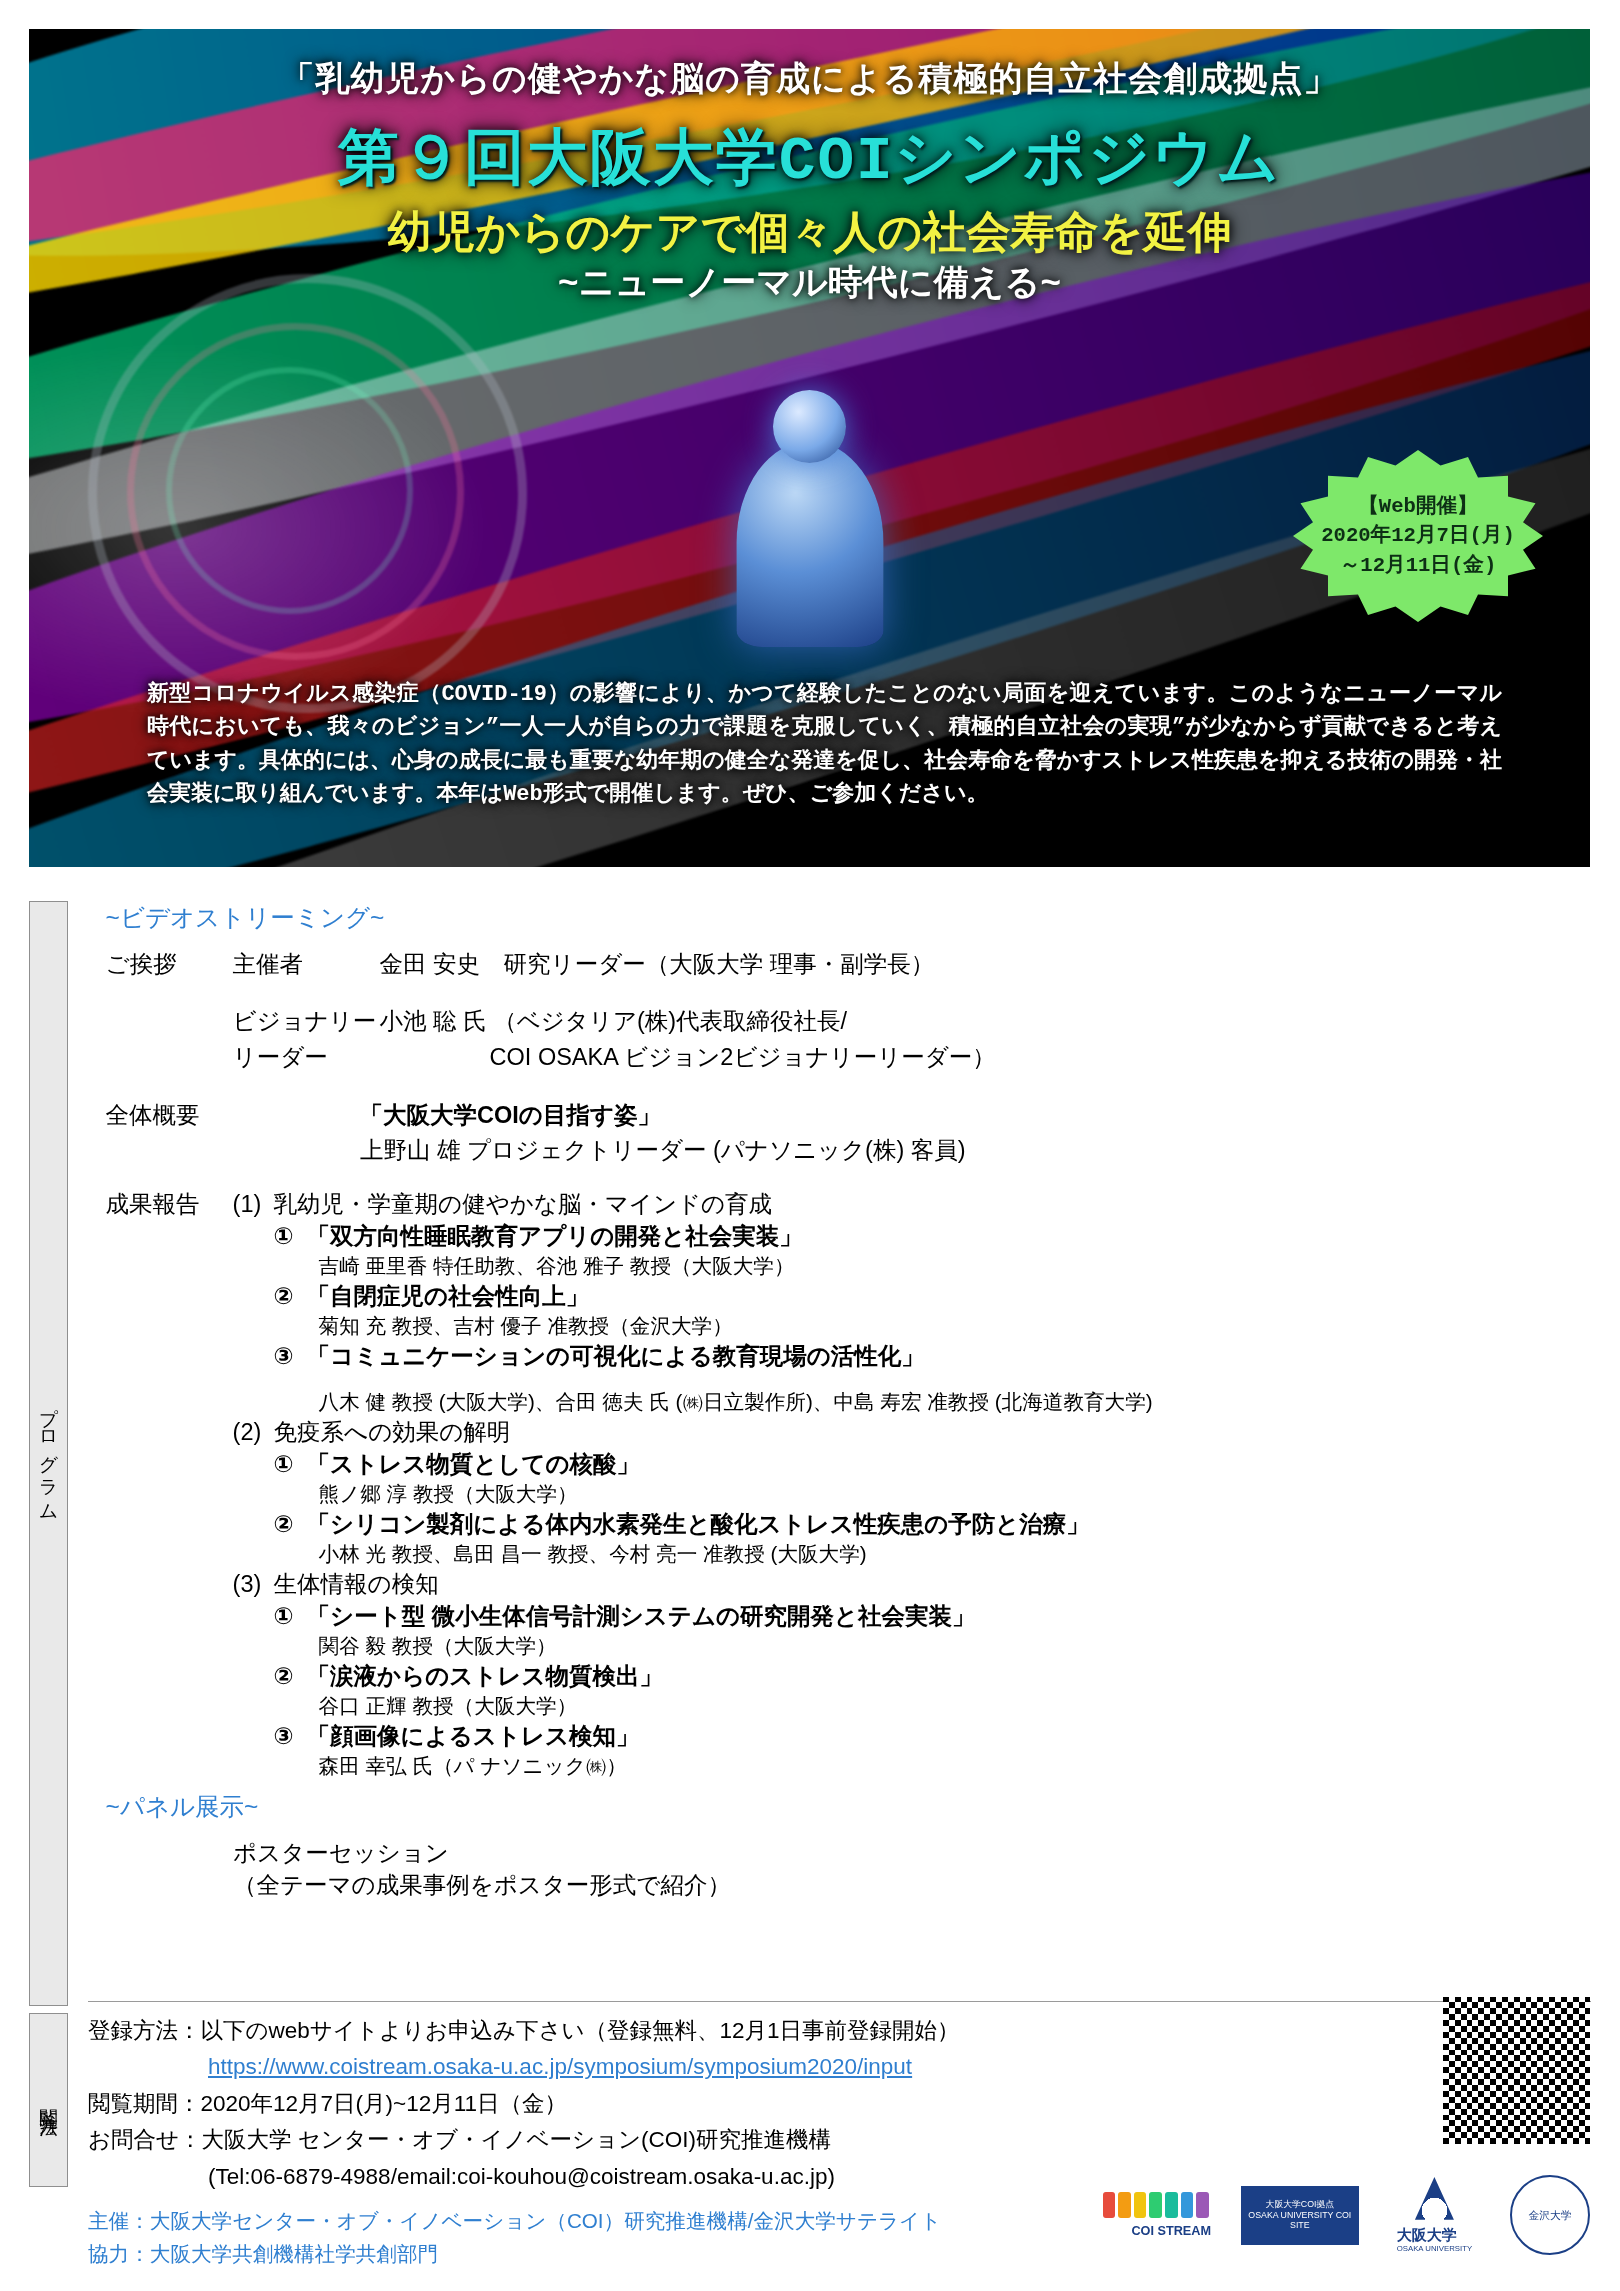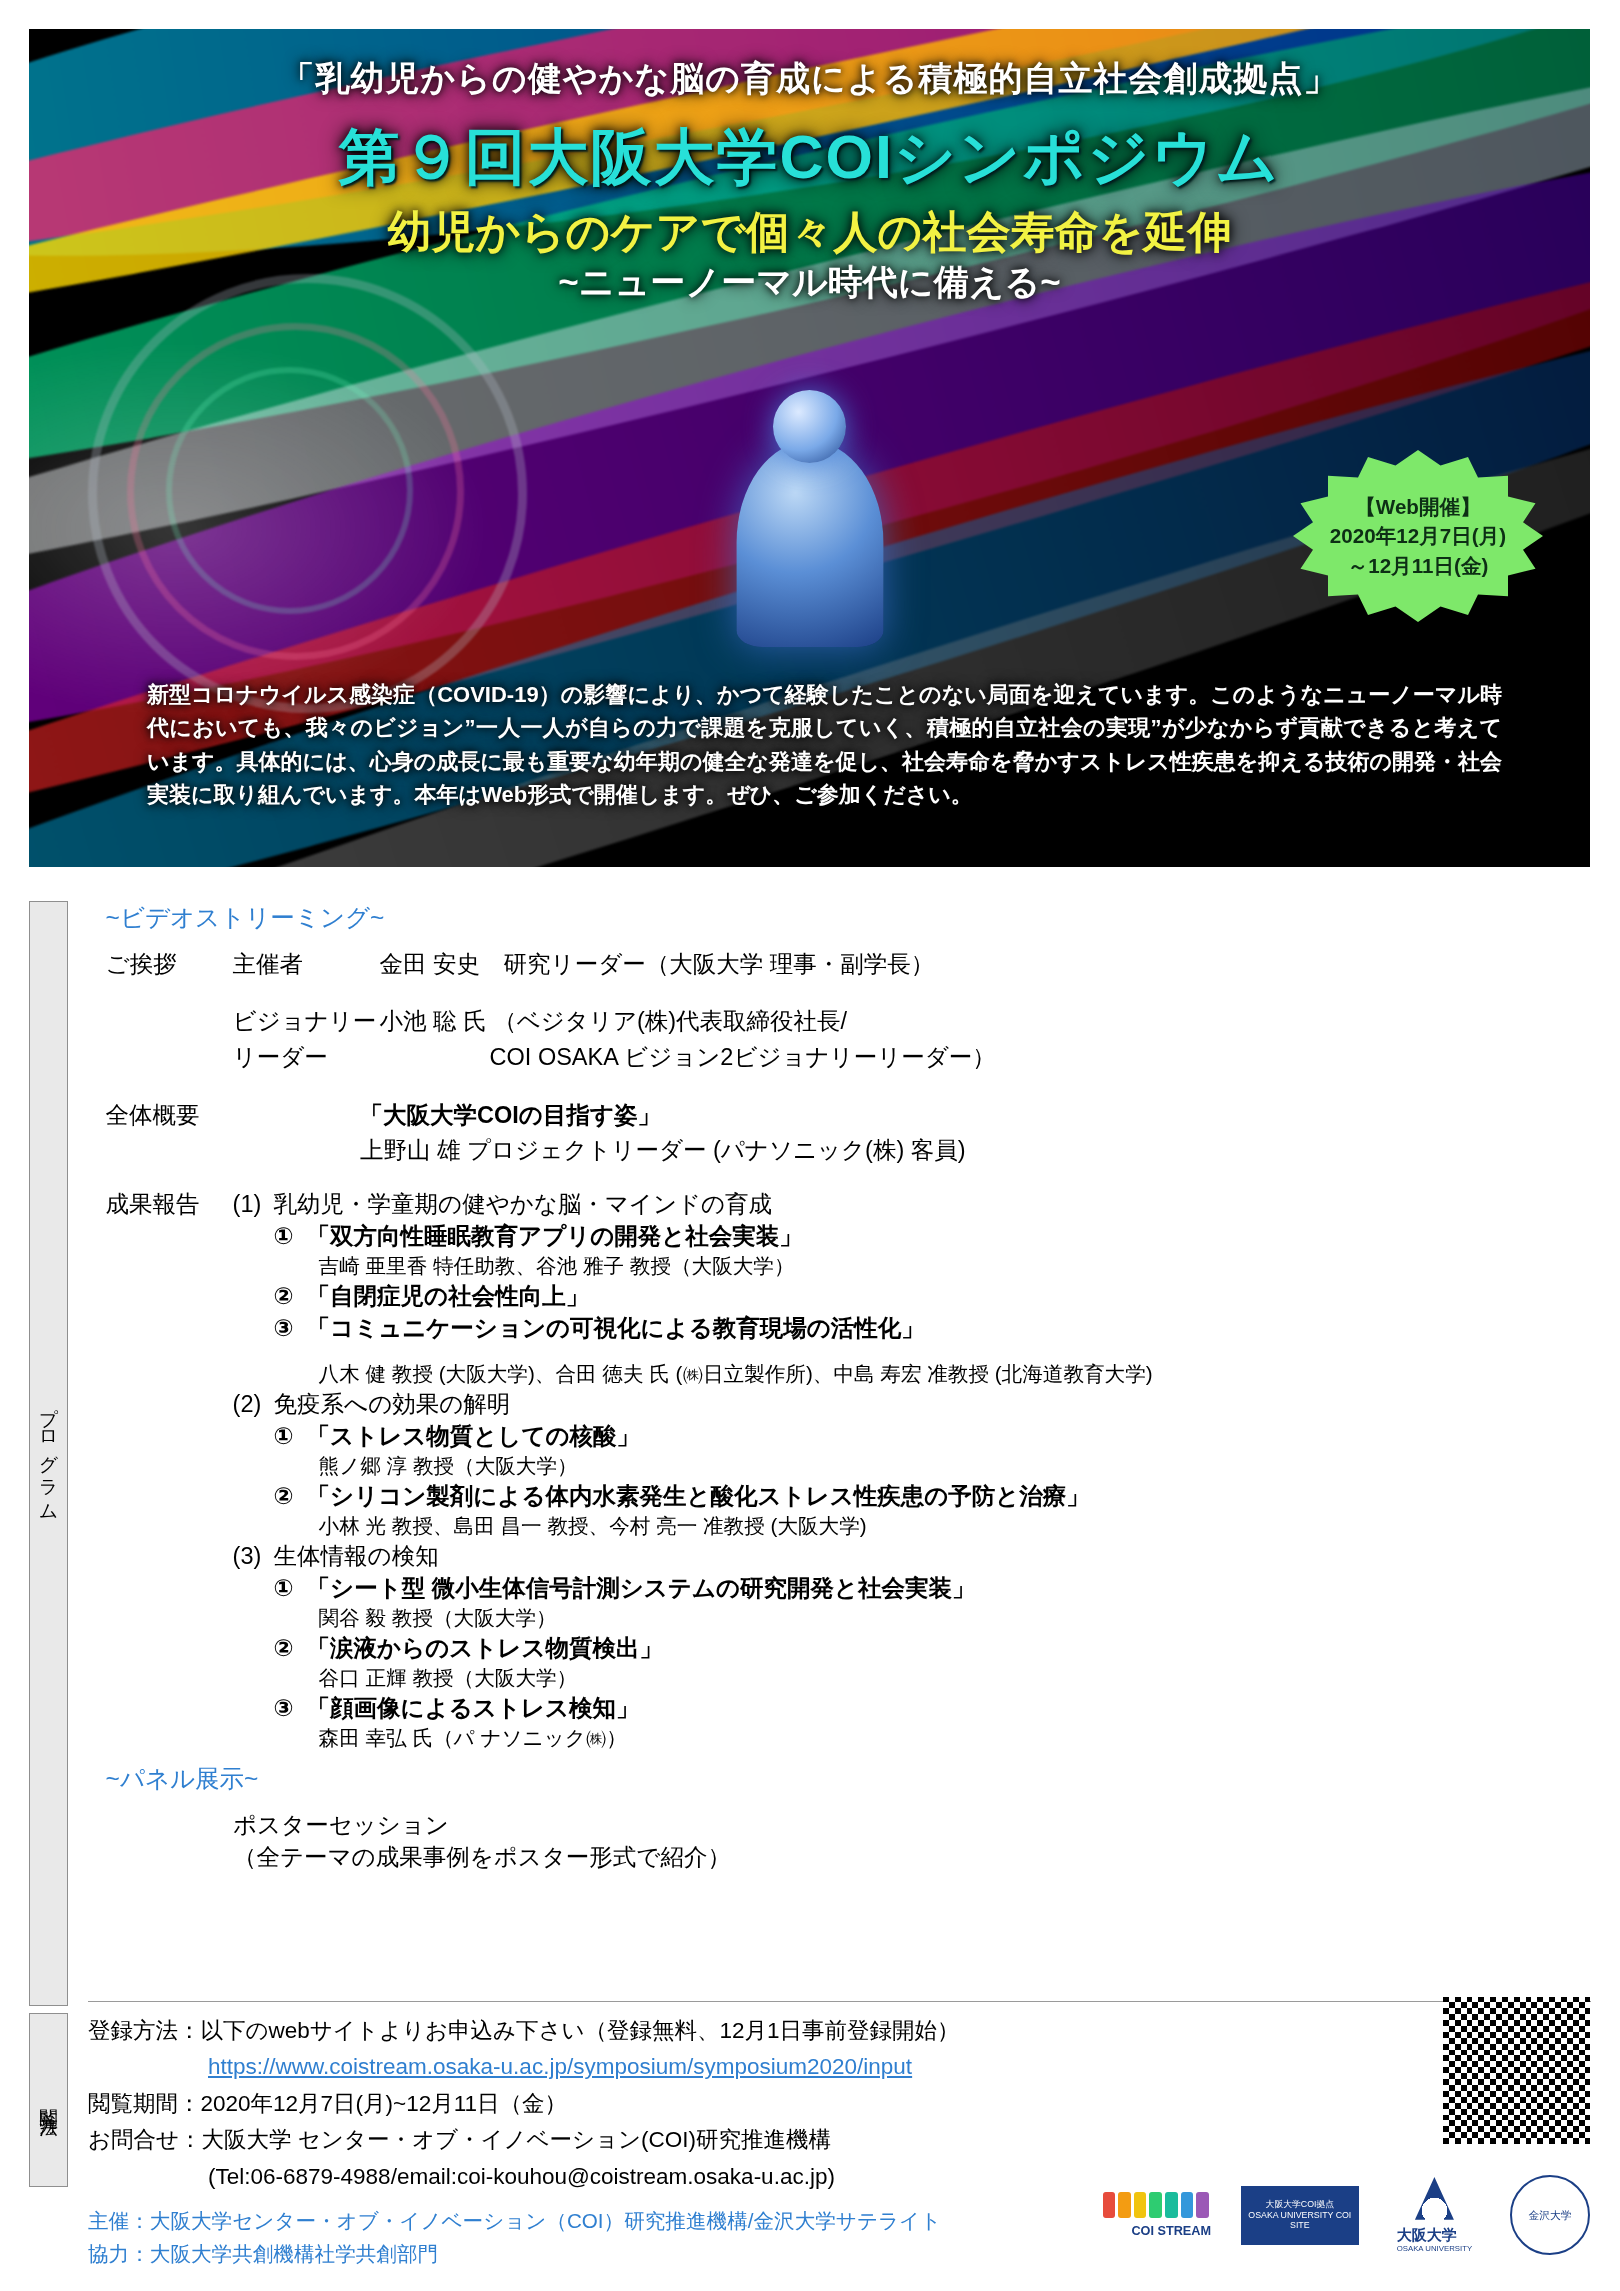--- a/index.html
+++ b/index.html
@@ -36,21 +36,21 @@
     border-radius:78px 78px 27.4px 27.4px / 108px 108px 17.6px 17.6px;
     box-shadow:0 0 39px rgba(60,110,200,.75);
   }
   .hero-figure:before{
     content:"";position:absolute;left:50%;top:-51px;transform:translateX(-50%);
     width:73px;height:73px;border-radius:50%;
     background:radial-gradient(circle at 35% 30%, #dceaff 0%, #7aa9e8 55%, #20458c 100%);
     box-shadow:0 0 29px rgba(70,130,220,.8);
   }
 
-  .hero-text{position:absolute;inset:0;}
+  .hero-text{position:absolute;inset:0;font-family:Liberation Mono, monospace;}
   .h-line1{
     position:absolute;top:27.4px;left:0;right:0;text-align:center;
     font-size:34px;font-weight:bold;color:#ffffff;letter-spacing:1px;
     text-shadow:0 0 7.8px #000,0 0 15.7px #000;
   }
   .h-title{
     position:absolute;top:88px;left:0;right:0;text-align:center;
     font-size:61px;font-weight:bold;color:#27e0d8;letter-spacing:2px;
     text-shadow:0 0 9.8px #000,0 0 21.6px #000, 2px 2px 2px #063b3a;
   }
@@ -223,20 +223,21 @@
           <div>
             <div class="txt">
               <span class="num">(1)</span><span>乳幼児・学童期の健やかな脳・マインドの育成</span>
             </div>
             <div>
               <div class="txt bold" style="padding-left:41px;"><span class="cnum">①</span><span>「双方向性睡眠教育アプリの開発と社会実装」</span></div>
               <div class="small" style="padding-left:86px;">吉崎 亜里香 特任助教、谷池 雅子 教授（大阪大学）</div>
             </div>
             <div>
               <div class="txt bold" style="padding-left:41px;"><span class="cnum">②</span><span>「自閉症児の社会性向上」</span></div>
+              <div class="small" style="padding-left:86px;">菊知 充 教授、吉村 優子 准教授（金沢大学）</div>
             </div>
             <div>
               <div class="txt bold" style="padding-left:41px;"><span class="cnum">③</span><span>「コミュニケーションの可視化による教育現場の活性化」</span></div>
               <div class="small" style="padding-left:86px;margin-top:16px;">八木 健 教授 (大阪大学)、合田 徳夫 氏 (㈱日立製作所)、中島 寿宏 准教授 (北海道教育大学)</div>
             </div>
           </div>
 
           <div>
             <div class="txt">
               <span class="num">(2)</span><span>免疫系への効果の解明</span>

